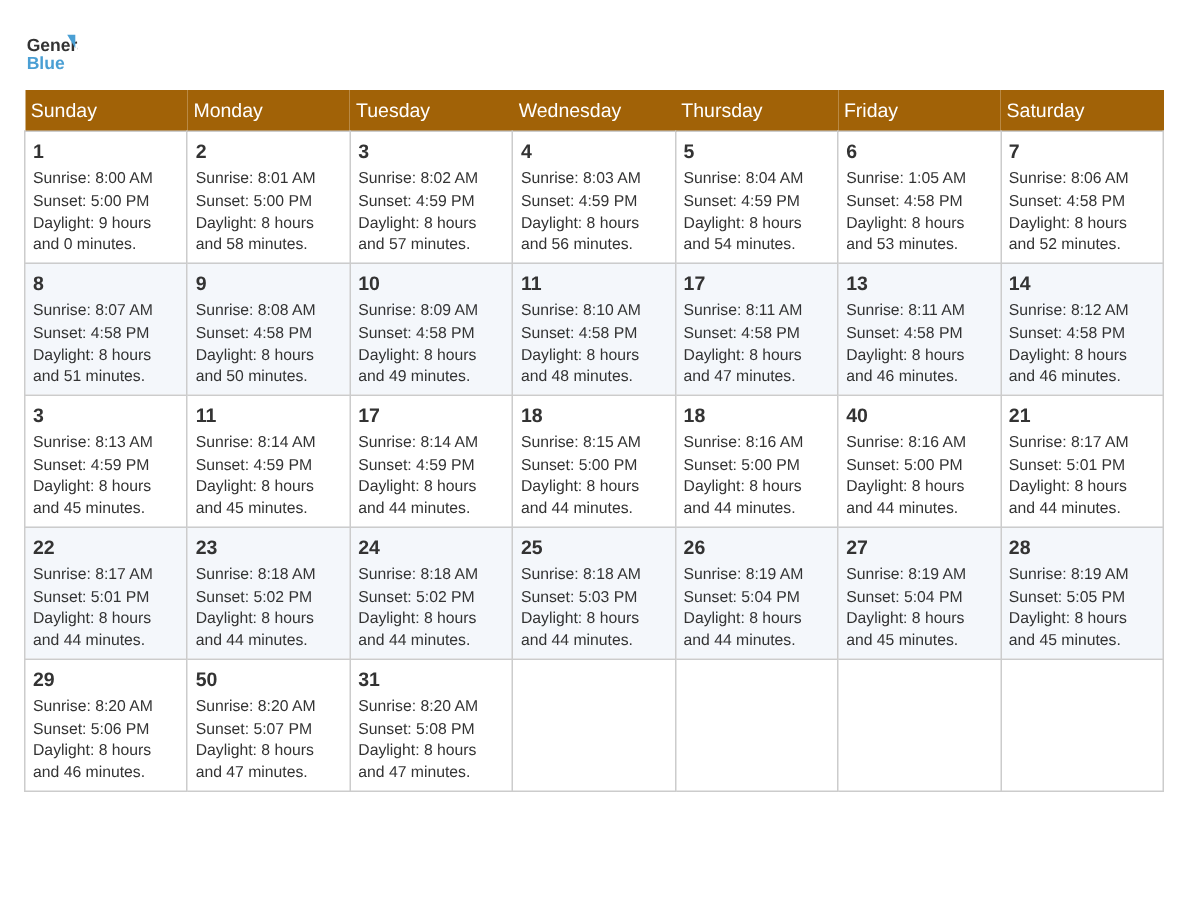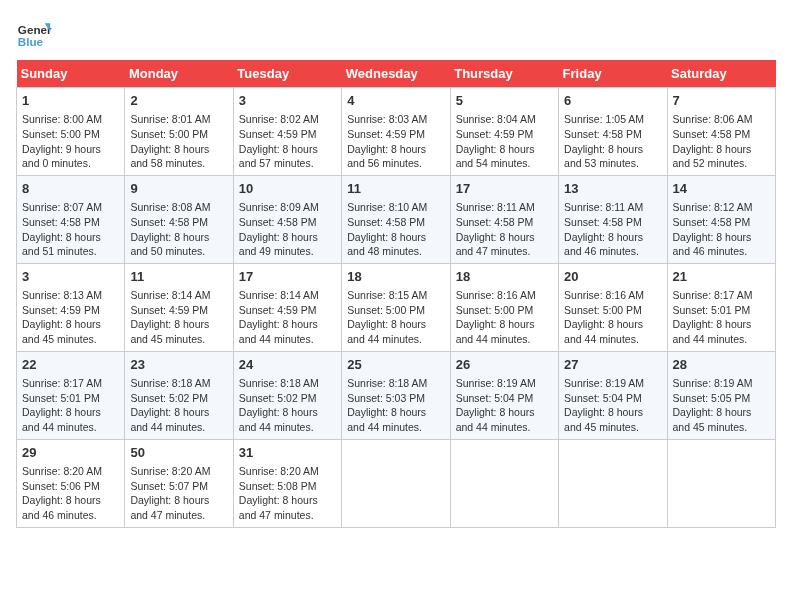--- a/index.html
+++ b/index.html
@@ -34,24 +34,24 @@
     .location {
       font-size: 14px;
       color: #555;
     }
     table {
       width: 100%;
       border-collapse: collapse;
       table-layout: fixed;
     }
     th {
-      background-color: #ef4444;
+      background-color: #a16207;
       color: #fff;
       font-size: 13px;
-      font-weight: bold;
+      font-weight: normal;
       padding: 6px 4px;
       text-align: left;
     }
     td {
       border: 1px solid #ccc;
       vertical-align: top;
       padding: 4px 5px;
       font-size: 10.5px;
       color: #333;
       line-height: 1.4;
@@ -117,21 +117,21 @@
         <td><span class="day-num">17</span><span>Sunrise: 8:11 AM</span><br><span>Sunset: 4:58 PM</span><br><span>Daylight: 8 hours and 47 minutes.</span></td>
         <td><span class="day-num">13</span><span>Sunrise: 8:11 AM</span><br><span>Sunset: 4:58 PM</span><br><span>Daylight: 8 hours and 46 minutes.</span></td>
         <td><span class="day-num">14</span><span>Sunrise: 8:12 AM</span><br><span>Sunset: 4:58 PM</span><br><span>Daylight: 8 hours and 46 minutes.</span></td>
       </tr>
       <tr>
         <td><span class="day-num">3</span><span>Sunrise: 8:13 AM</span><br><span>Sunset: 4:59 PM</span><br><span>Daylight: 8 hours and 45 minutes.</span></td>
         <td><span class="day-num">11</span><span>Sunrise: 8:14 AM</span><br><span>Sunset: 4:59 PM</span><br><span>Daylight: 8 hours and 45 minutes.</span></td>
         <td><span class="day-num">17</span><span>Sunrise: 8:14 AM</span><br><span>Sunset: 4:59 PM</span><br><span>Daylight: 8 hours and 44 minutes.</span></td>
         <td><span class="day-num">18</span><span>Sunrise: 8:15 AM</span><br><span>Sunset: 5:00 PM</span><br><span>Daylight: 8 hours and 44 minutes.</span></td>
         <td><span class="day-num">18</span><span>Sunrise: 8:16 AM</span><br><span>Sunset: 5:00 PM</span><br><span>Daylight: 8 hours and 44 minutes.</span></td>
-        <td><span class="day-num">20</span><span>Sunrise: 8:16 AM</span><br><span>Sunset: 5:00 PM</span><br><span>Daylight: 8 hours and 44 minutes.</span></td>
+        <td><span class="day-num">40</span><span>Sunrise: 8:16 AM</span><br><span>Sunset: 5:00 PM</span><br><span>Daylight: 8 hours and 44 minutes.</span></td>
         <td><span class="day-num">21</span><span>Sunrise: 8:17 AM</span><br><span>Sunset: 5:01 PM</span><br><span>Daylight: 8 hours and 44 minutes.</span></td>
       </tr>
       <tr>
         <td><span class="day-num">22</span><span>Sunrise: 8:17 AM</span><br><span>Sunset: 5:01 PM</span><br><span>Daylight: 8 hours and 44 minutes.</span></td>
         <td><span class="day-num">23</span><span>Sunrise: 8:18 AM</span><br><span>Sunset: 5:02 PM</span><br><span>Daylight: 8 hours and 44 minutes.</span></td>
         <td><span class="day-num">24</span><span>Sunrise: 8:18 AM</span><br><span>Sunset: 5:02 PM</span><br><span>Daylight: 8 hours and 44 minutes.</span></td>
         <td><span class="day-num">25</span><span>Sunrise: 8:18 AM</span><br><span>Sunset: 5:03 PM</span><br><span>Daylight: 8 hours and 44 minutes.</span></td>
         <td><span class="day-num">26</span><span>Sunrise: 8:19 AM</span><br><span>Sunset: 5:04 PM</span><br><span>Daylight: 8 hours and 44 minutes.</span></td>
         <td><span class="day-num">27</span><span>Sunrise: 8:19 AM</span><br><span>Sunset: 5:04 PM</span><br><span>Daylight: 8 hours and 45 minutes.</span></td>
         <td><span class="day-num">28</span><span>Sunrise: 8:19 AM</span><br><span>Sunset: 5:05 PM</span><br><span>Daylight: 8 hours and 45 minutes.</span></td>

